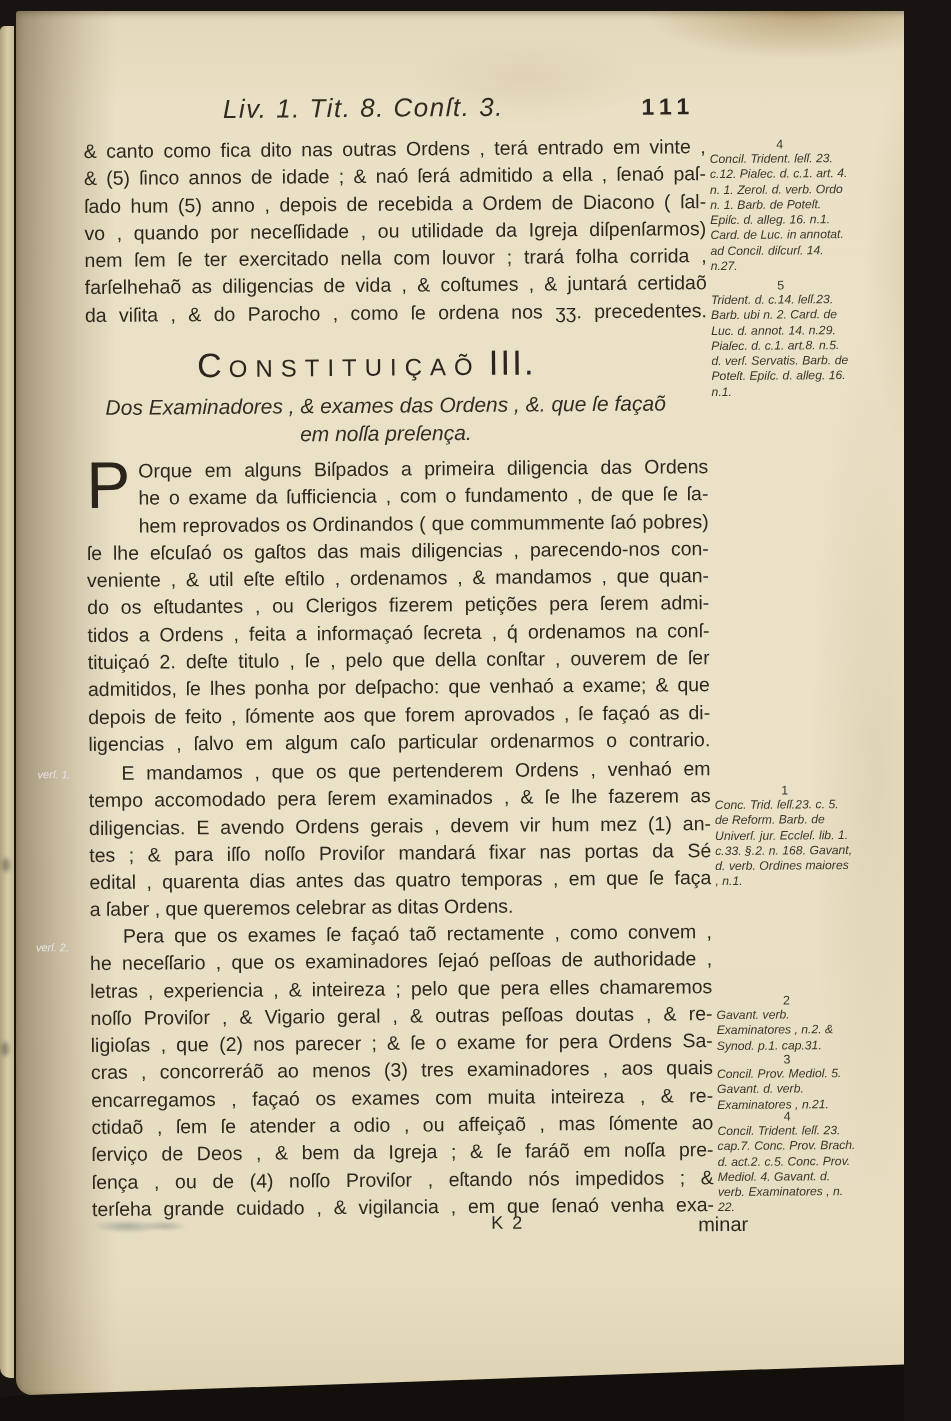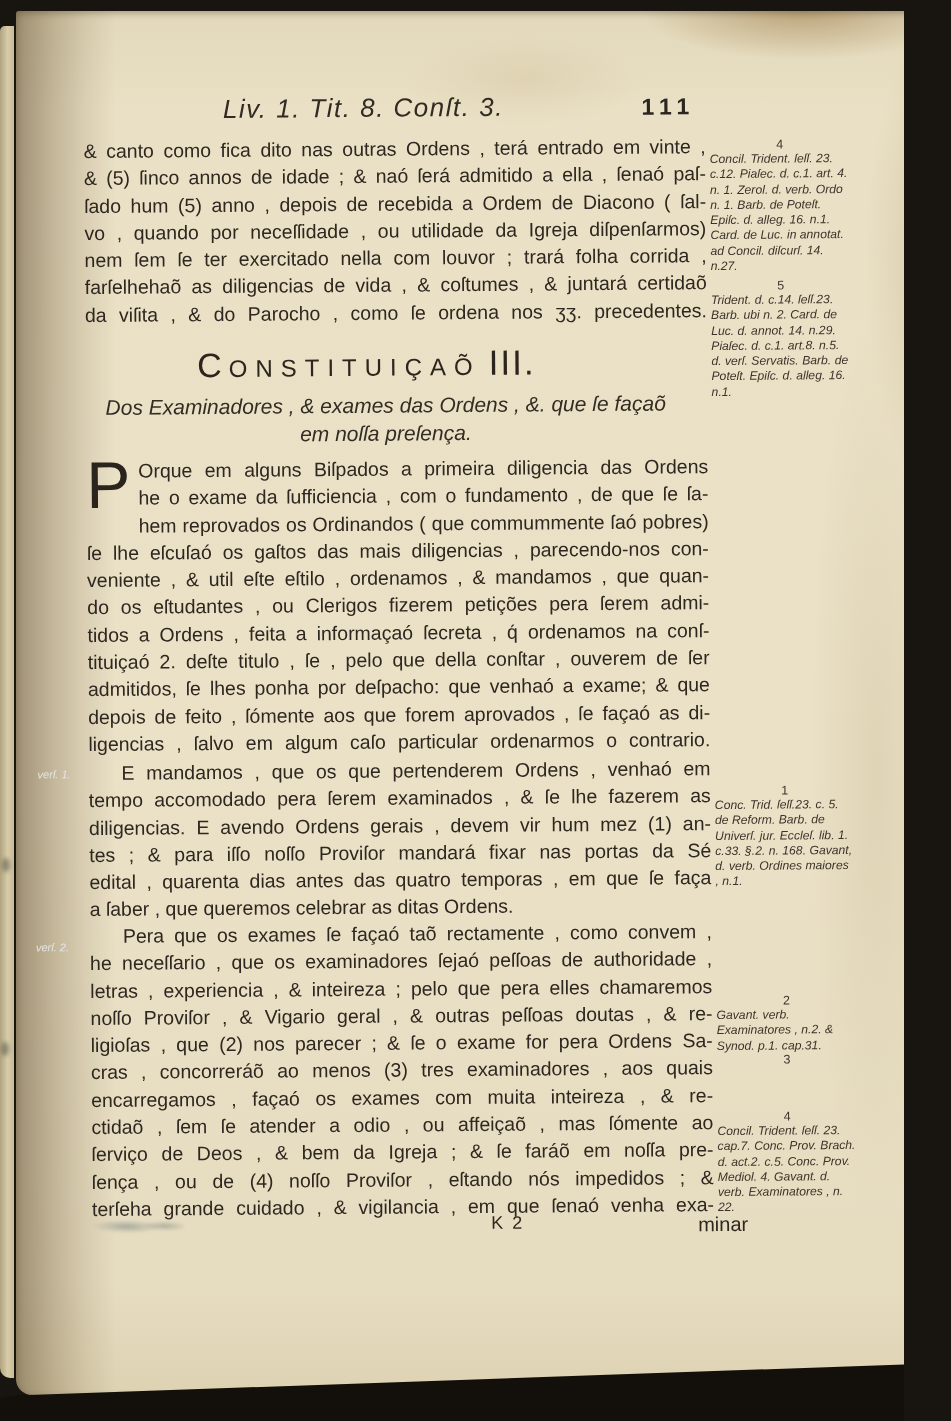--- a/index.html
+++ b/index.html
@@ -164,20 +164,21 @@
     <div class="margin-note" style="top:786px;">
       <div class="note-num">1</div>
       <div class="note-text">Conc. Trid. ſeſſ.23. c. 5. de Reform. Barb. de Univerſ. jur. Eccleſ. lib. 1. c.33. §.2. n. 168. Gavant, d. verb. Ordines maiores , n.1.</div>
     </div>
     <div class="margin-note" style="top:996px;">
       <div class="note-num">2</div>
       <div class="note-text">Gavant. verb. Examinatores , n.2. &amp; Synod. p.1. cap.31.</div>
     </div>
     <div class="margin-note" style="top:1055px;">
       <div class="note-num">3</div>
+      <div class="note-text">Concil. Prov. Mediol. 5. Gavant. d. verb. Examinatores , n.21.</div>
     </div>
     <div class="margin-note" style="top:1112px;">
       <div class="note-num">4</div>
       <div class="note-text">Concil. Trident. ſeſſ. 23. cap.7. Conc. Prov. Brach. d. act.2. c.5. Conc. Prov. Mediol. 4. Gavant. d. verb. Examinatores , n. 22.</div>
     </div>
 
     <div class="ghost-smudge"></div>
     <div class="footer-sig">K 2</div>
     <div class="catchword">minar</div>
   </div>

